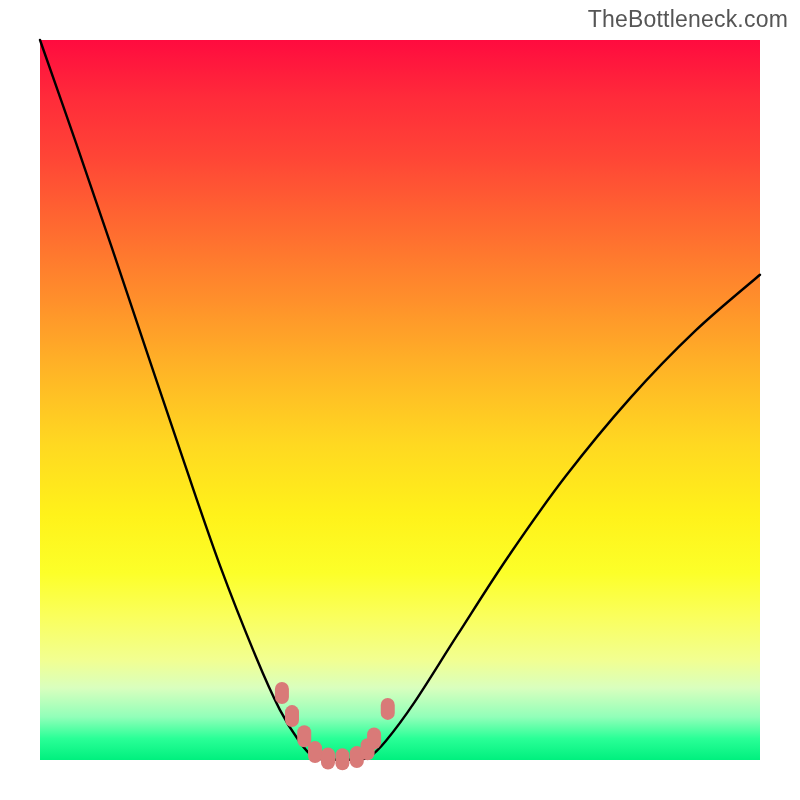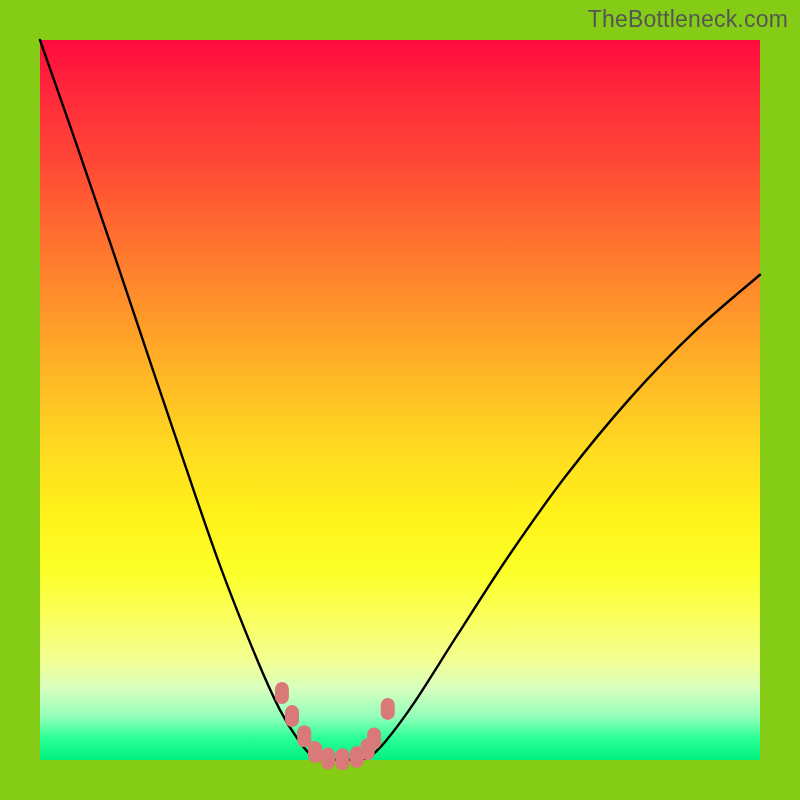--- a/index.html
+++ b/index.html
@@ -8,21 +8,21 @@
     width: 800px;
     height: 800px;
     background: #000;
     font-family: Arial, Helvetica, sans-serif;
     overflow: hidden;
   }
   .frame {
     position: relative;
     width: 800px;
     height: 800px;
-    background: #84cc16;
+    background: #ffffff;
   }
   .plot-area {
     position: absolute;
     left: 40px;
     top: 40px;
     width: 720px;
     height: 720px;
     
     background: linear-gradient(to bottom,
       #ff0b3f 0%,

